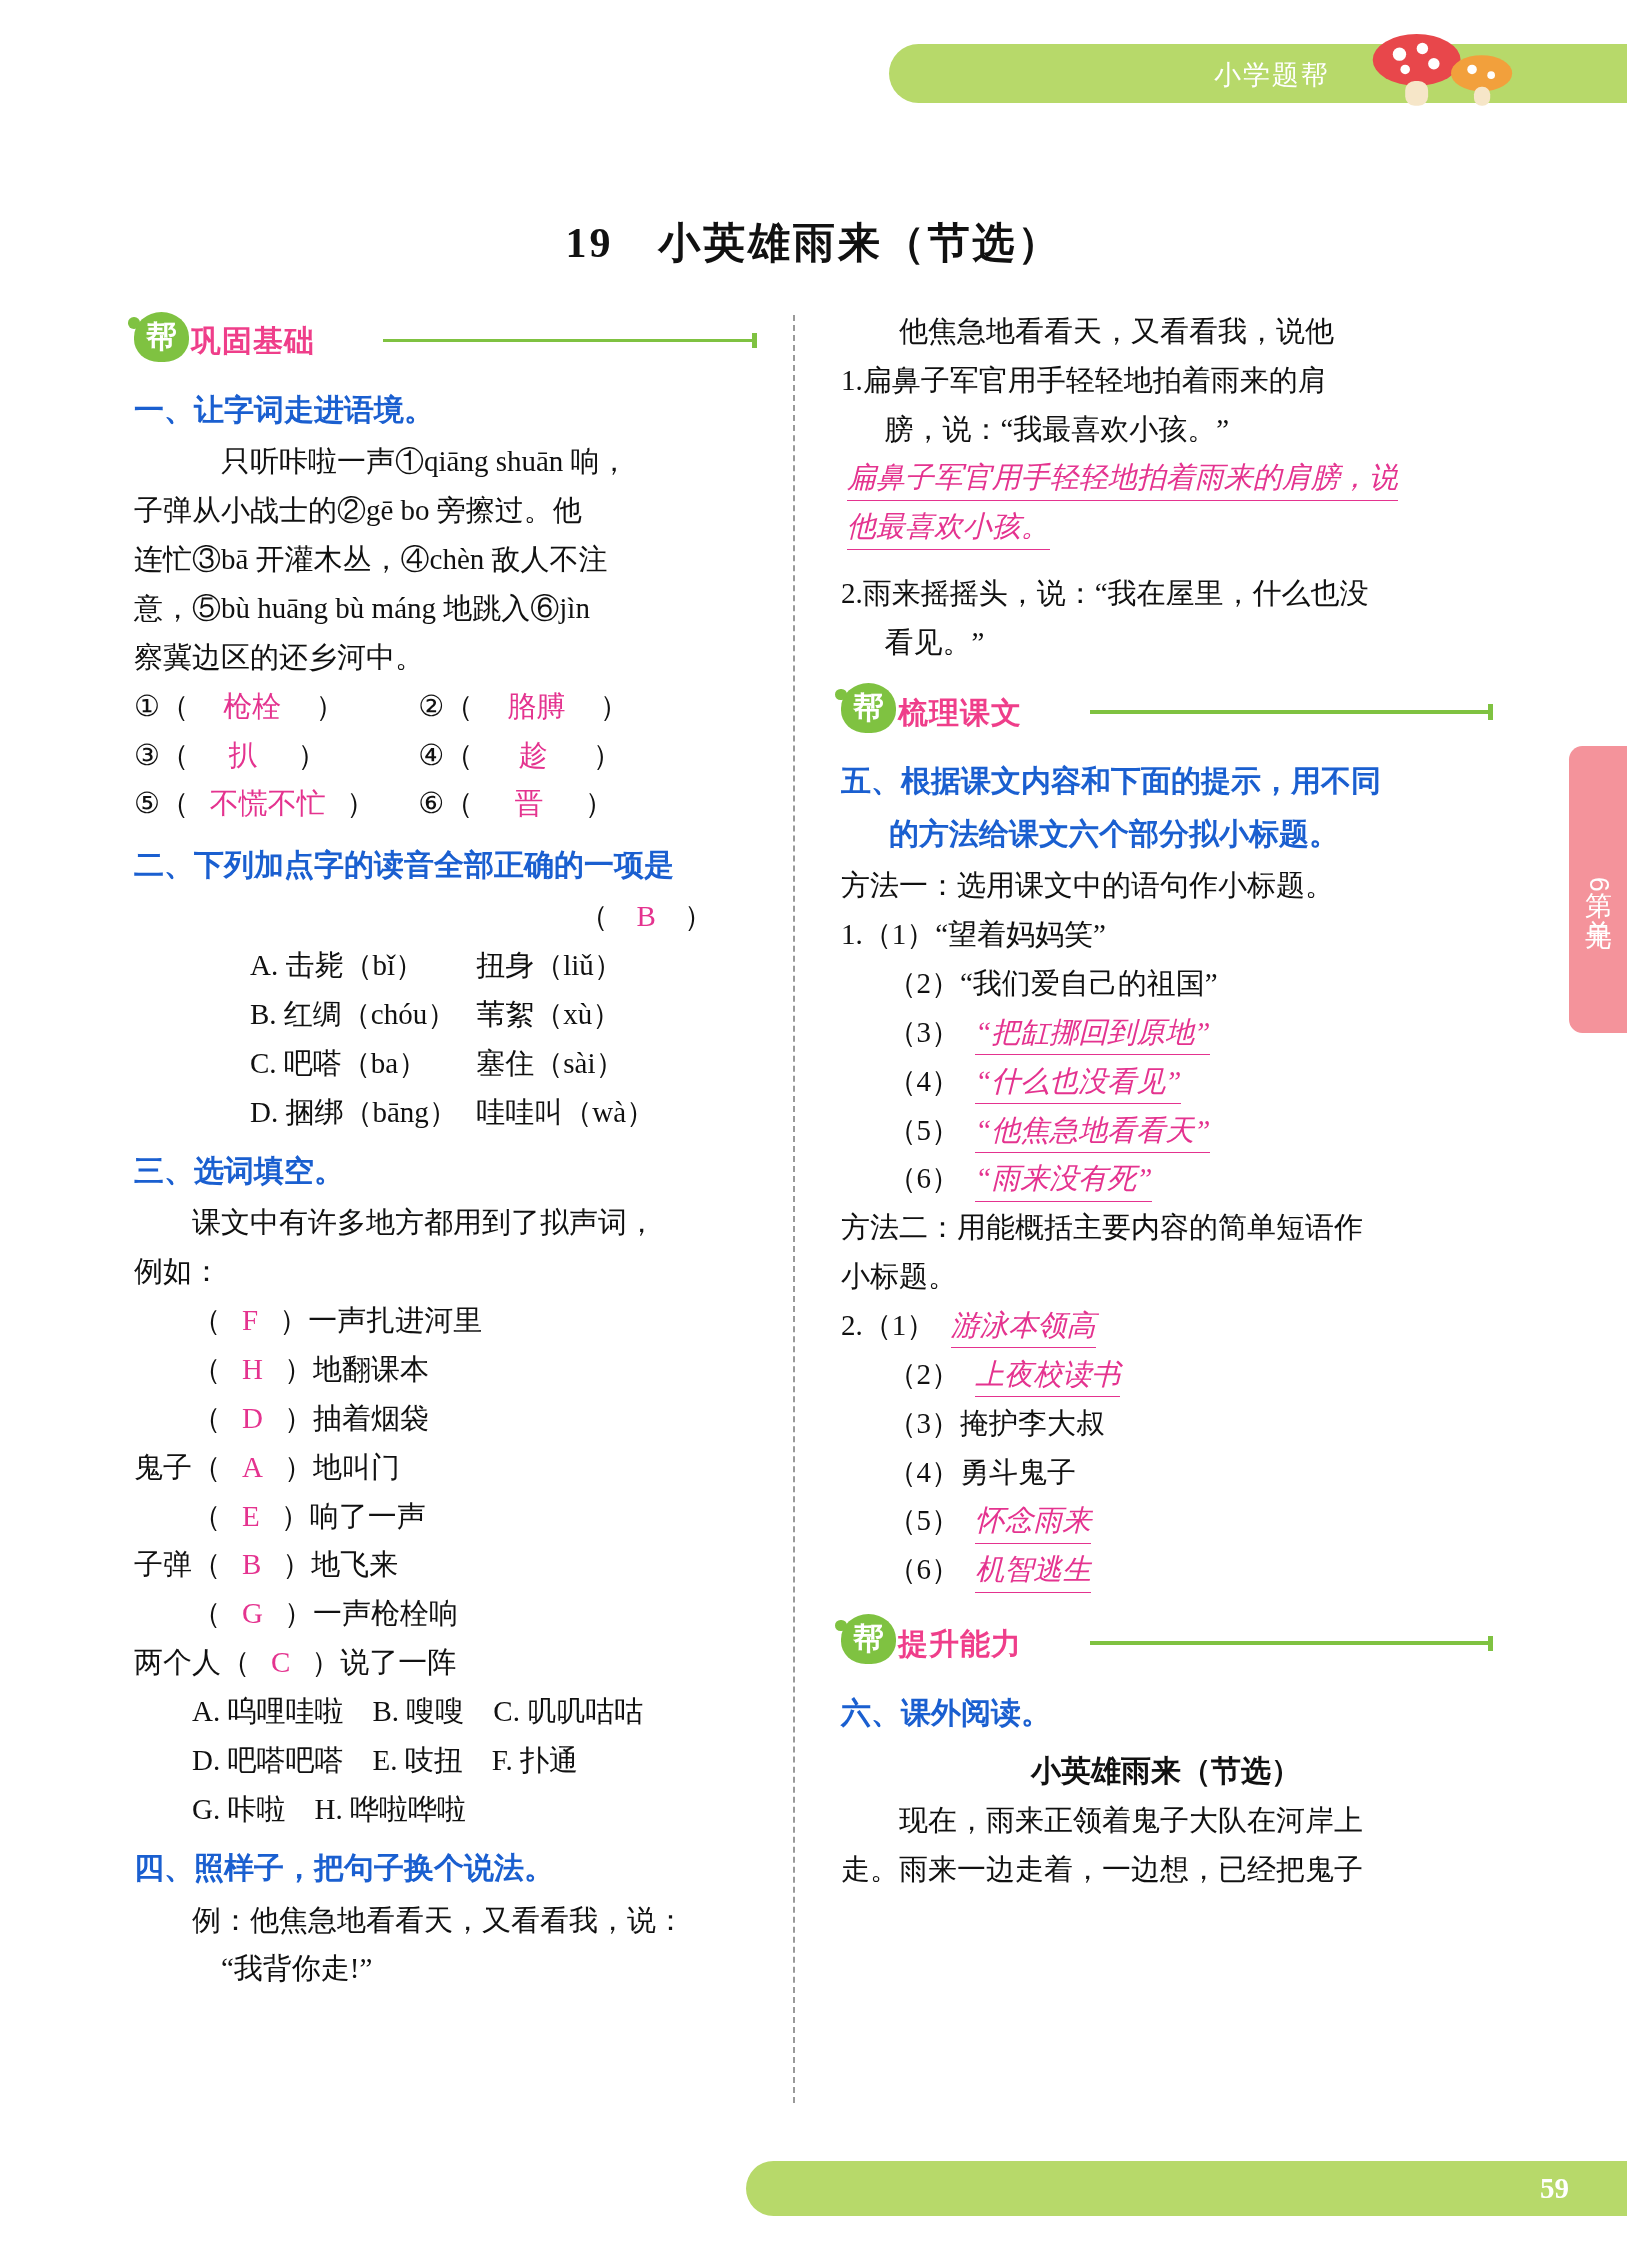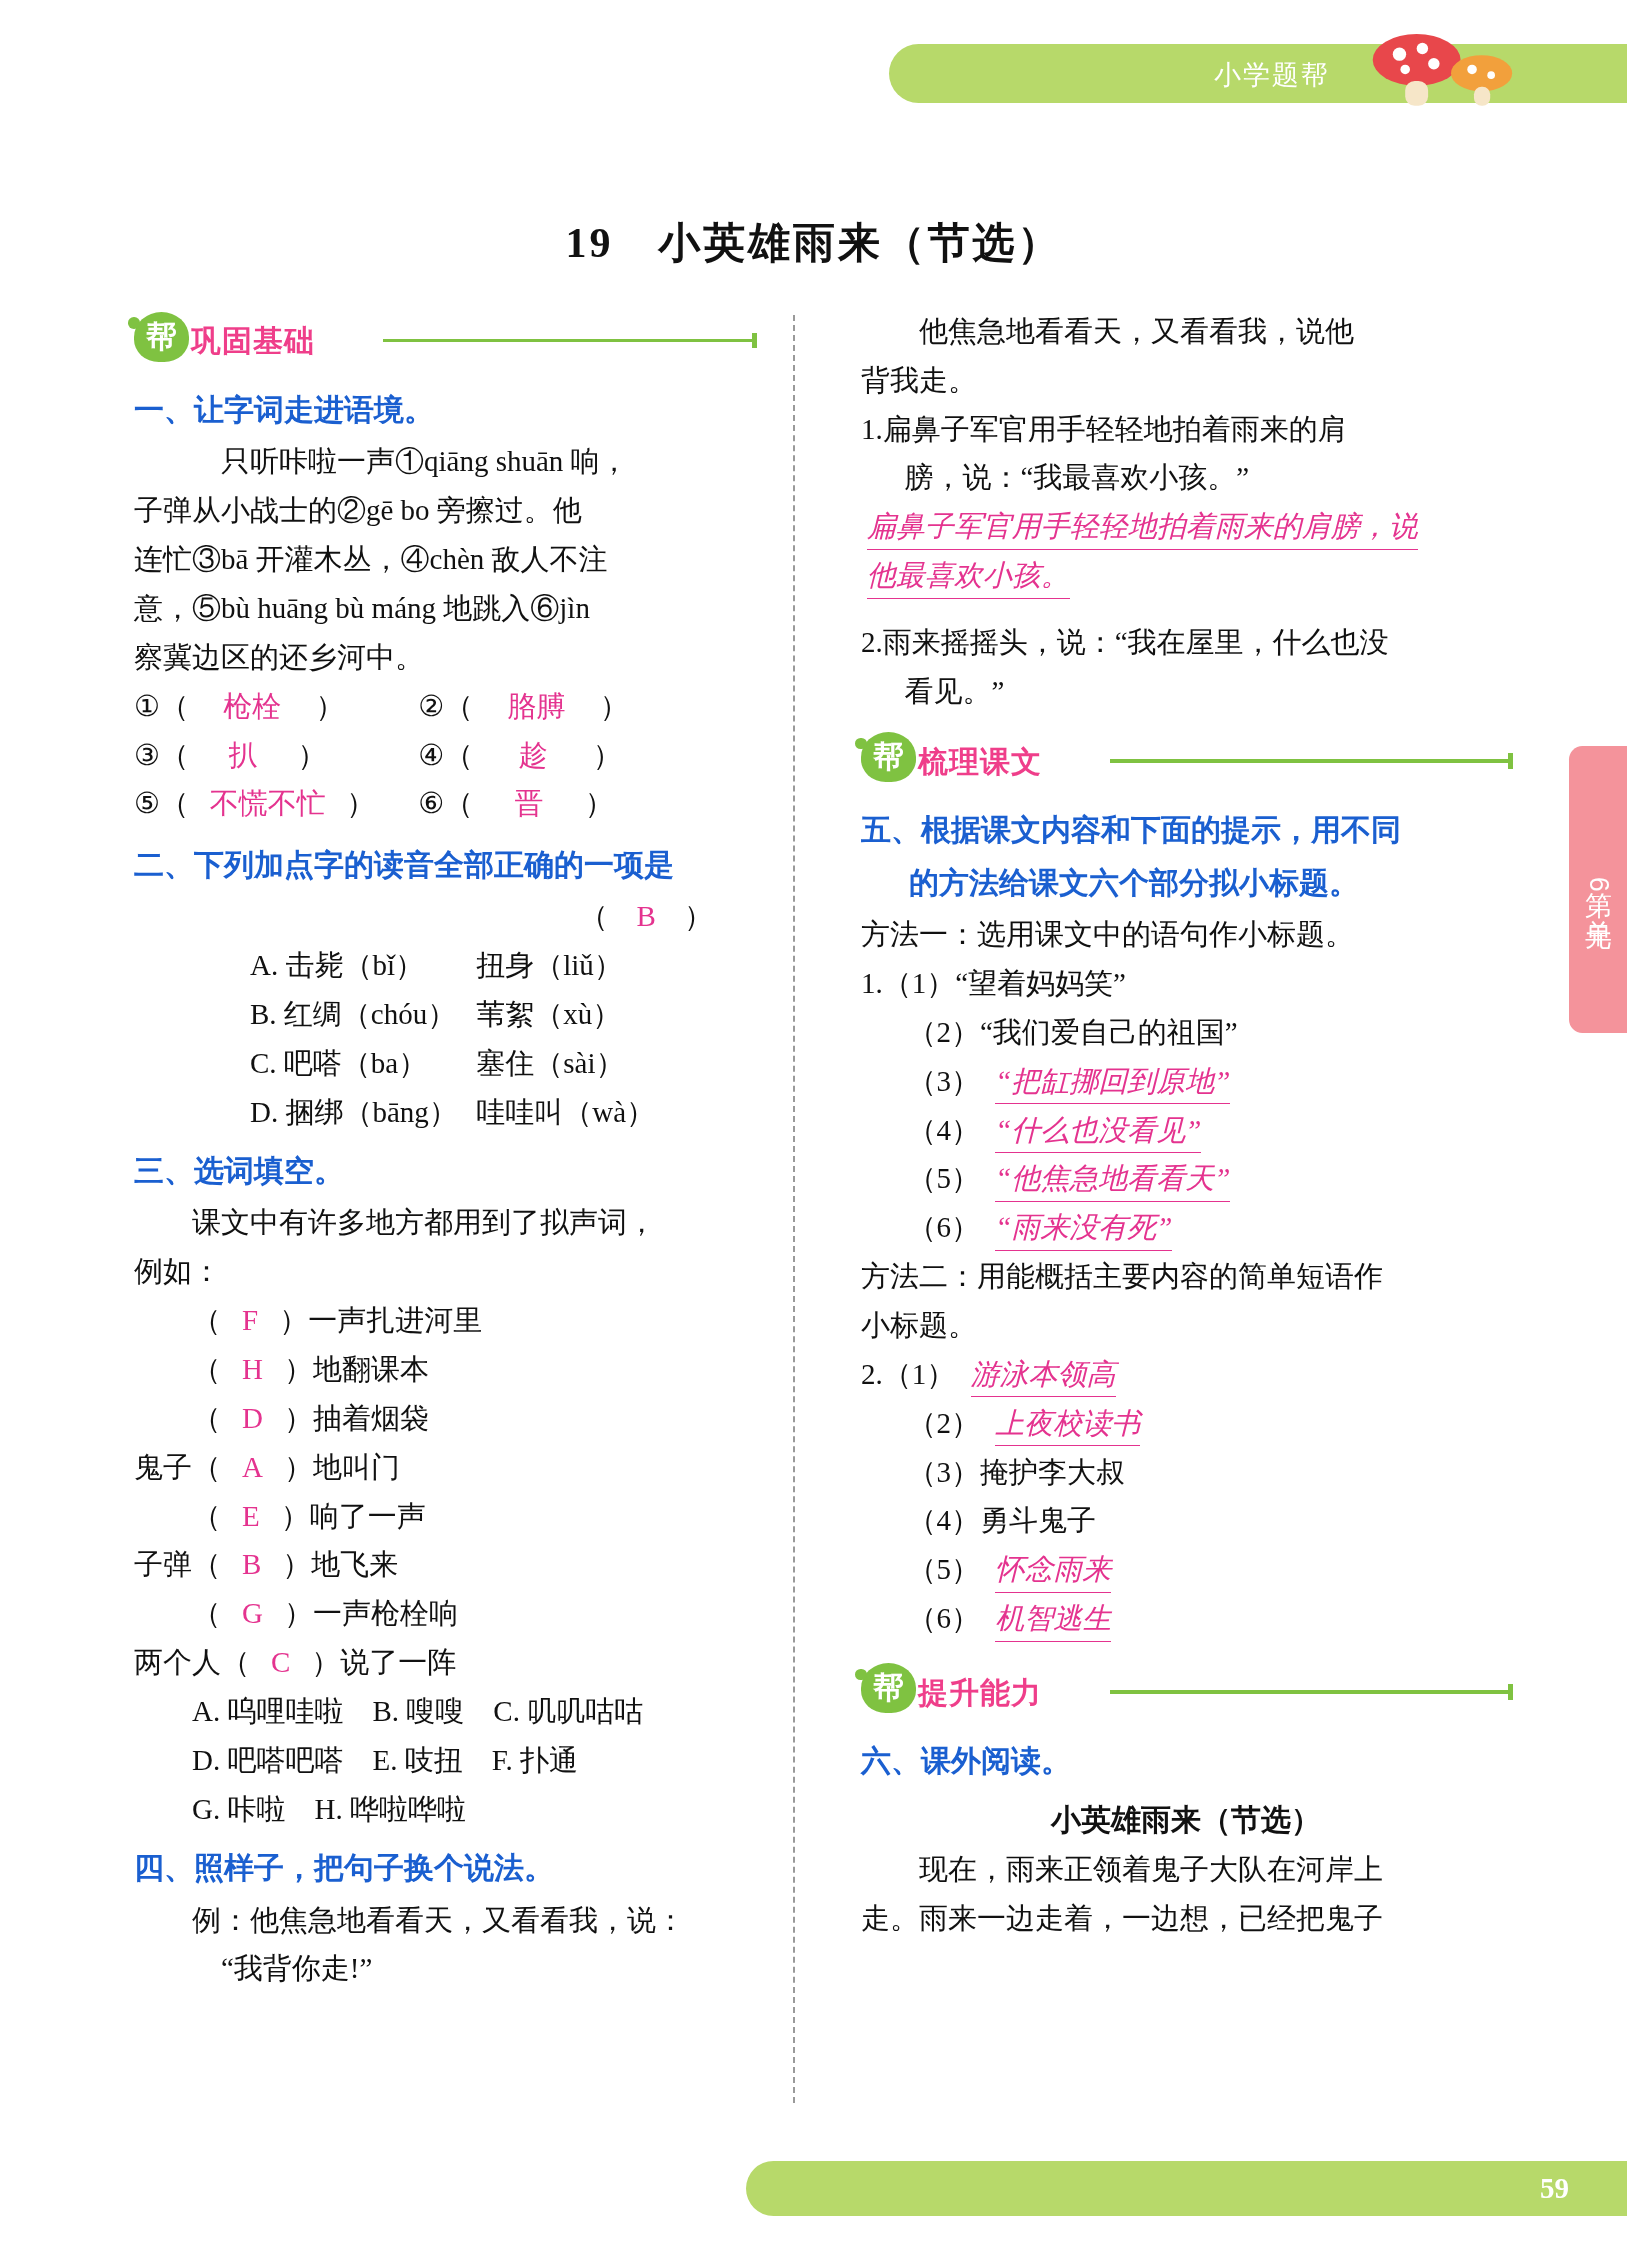--- a/index.html
+++ b/index.html
@@ -31,21 +31,21 @@
   .page-title{
     position:absolute;top:215px;left:0;width:1628px;text-align:center;
     font-size:42px;font-weight:bold;letter-spacing:2.9px;
   }
   
   .col{
     position:absolute;top:306px;
     font-size:29px;line-height:1.62;
   }
   .col-left{left:134px;width:621px;}
-  .col-right{left:861px;width:650px;}
+  .col-right{left:841px;width:650px;}
   .divider{
     position:absolute;left:793px;top:315px;width:0;height:1788px;
     border-left:2.9px dashed #9a9a9a;
   }
   
   .sec{
     position:relative;height:59px;margin:5.7px 0 15.3px 0;
   }
   .sec .bang{
     position:absolute;left:0;top:0;width:55px;height:50px;
@@ -248,21 +248,20 @@
   <div class="p indent">G. 咔啦　H. 哗啦哗啦</div>
 
   <div class="qh" style="margin-top:11.5px;">四、照样子，把句子换个说法。</div>
   <div class="p indent">例：他焦急地看看天，又看看我，说：</div>
   <div class="p indent3">“我背你走!”</div>
 </div>
 
 <div class="col col-right">
 
   <div class="p indent">他焦急地看看天，又看看我，说他</div>
-  <div class="p">背我走。</div>
 
   <div class="p hang">
     <span>1.</span><span>扁鼻子军官用手轻轻地拍着雨来的肩</span>
   </div>
   <div class="p" style="padding-left:1.5em;">膀，说：“我最喜欢小孩。”</div>
   <div class="p" style="padding-left:0.2em;">
     <span class="hw">扁鼻子军官用手轻轻地拍着雨来的肩膀，说</span>
   </div>
   <div class="p" style="padding-left:0.2em;">
     <span class="hw">他最喜欢小孩。</span>

